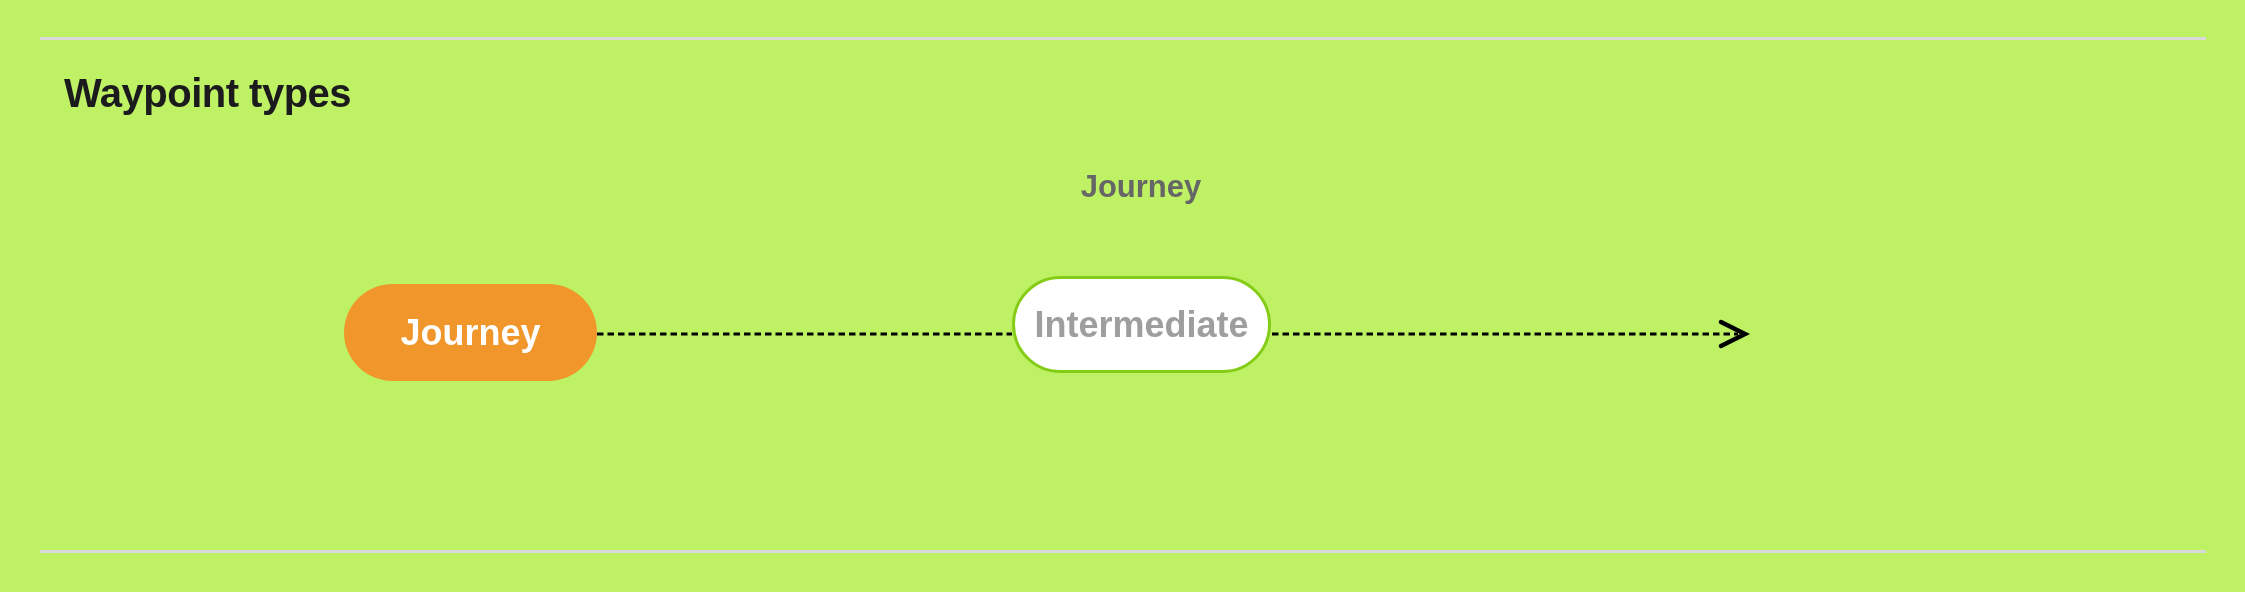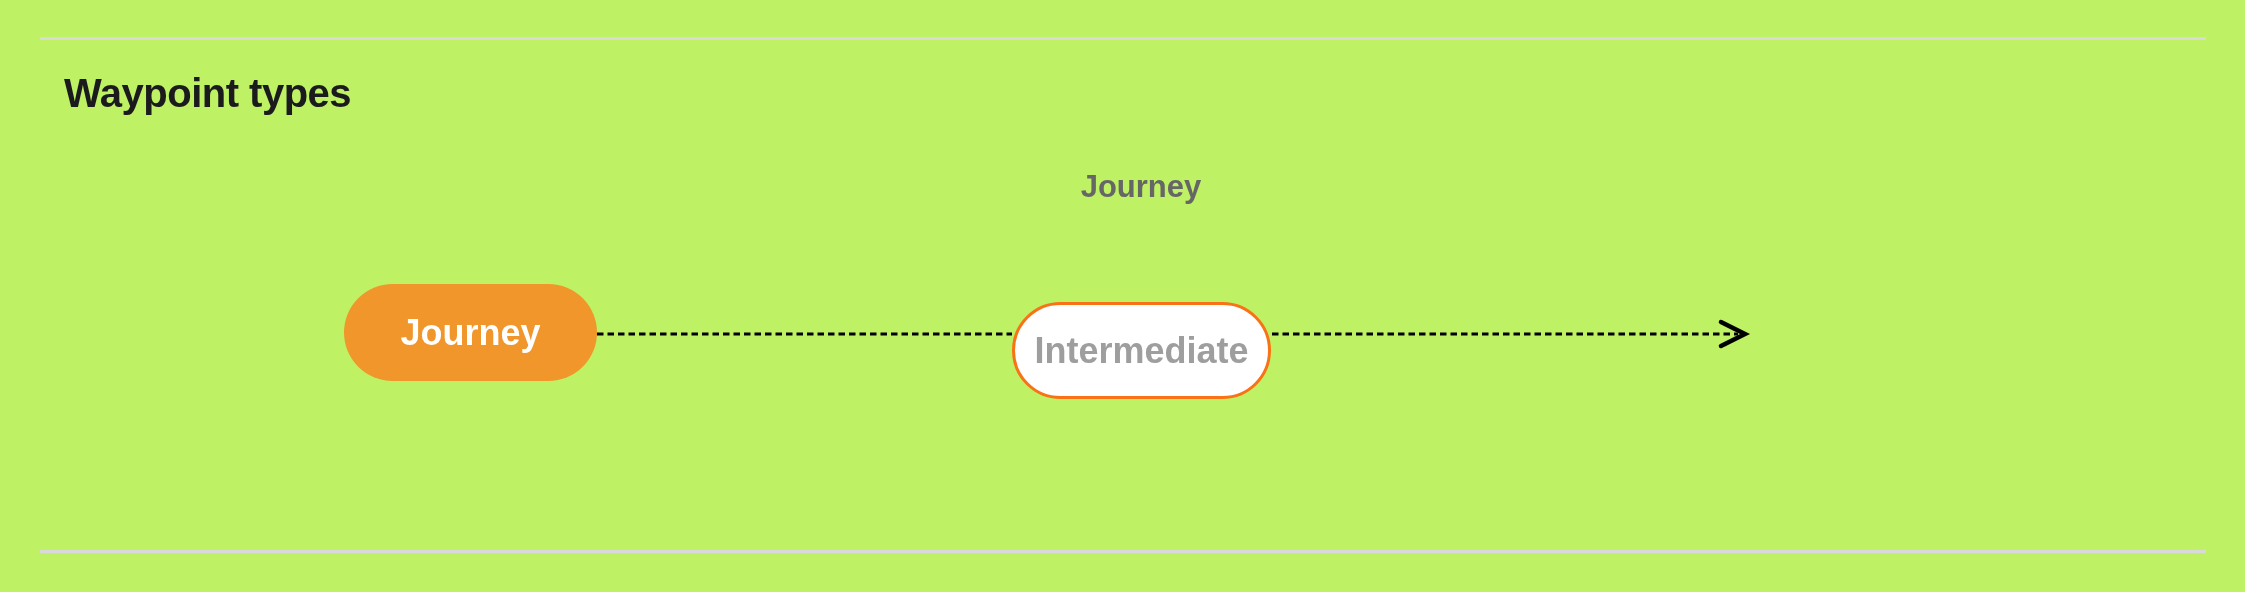--- a/index.html
+++ b/index.html
@@ -73,24 +73,24 @@
   }
   .node.terminal {
     background: #f0962b;
     color: #ffffff;
     width: 253px;
   }
   .node.pickup  { left: 344px; }
   .node.dropoff { left: 1750px; }
   .node.intermediate {
     left: 1012px;
-    top: 302px;
+    top: 276px;
     width: 259px;
     background: #ffffff;
-    border: 3px solid #f97316;
+    border: 3px solid #84cc16;
     color: #9e9e9e;
   }
 </style>
 </head>
 <body>
 
 <div class="page">
 
   <div class="divider top"></div>
 

